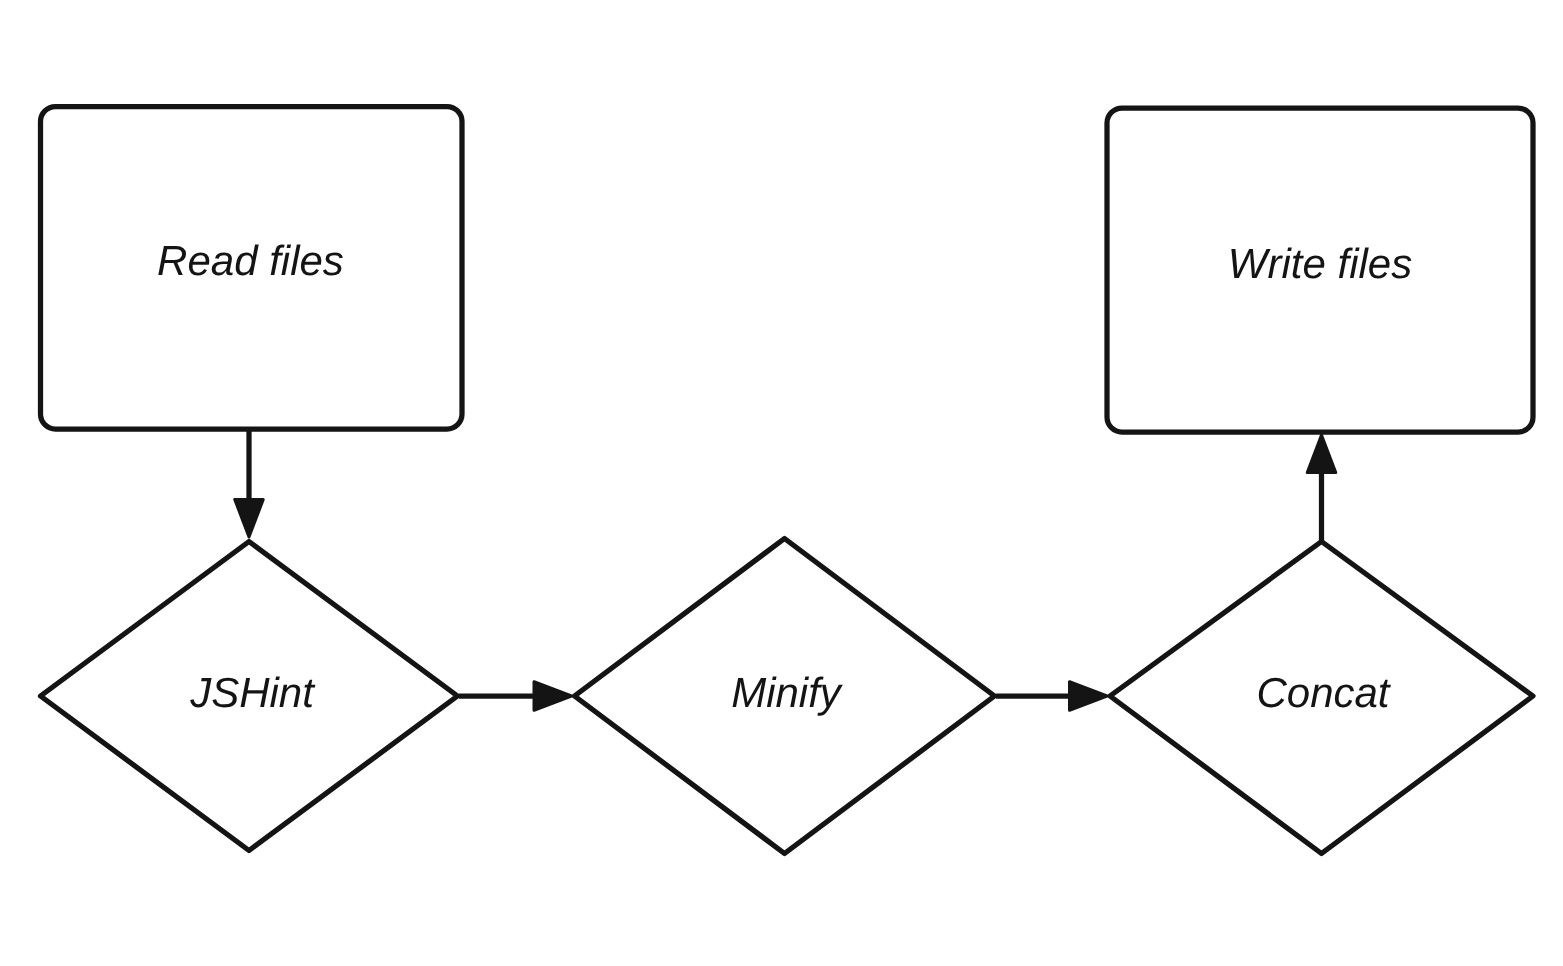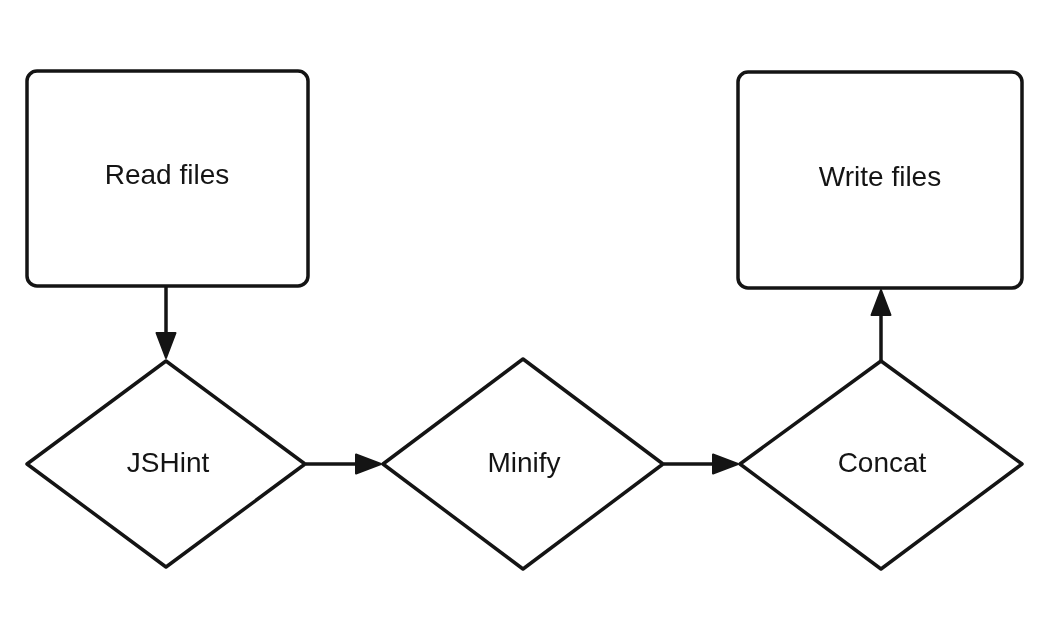--- a/index.html
+++ b/index.html
@@ -13,20 +13,21 @@
     height: 644px;
     background: var(--paper);
     overflow: hidden;
     font-family: "Liberation Sans", sans-serif;
   }
   .canvas {
     position: relative;
     width: 938px;
     height: 644px;
     background: var(--paper);
+    font-style: italic;
   }
   svg { display: block; }
   .shape-rect {
     fill: var(--node-fill);
     stroke: var(--ink);
     stroke-width: 3.5;
   }
   .shape-diamond {
     fill: var(--node-fill);
     stroke: var(--ink);

